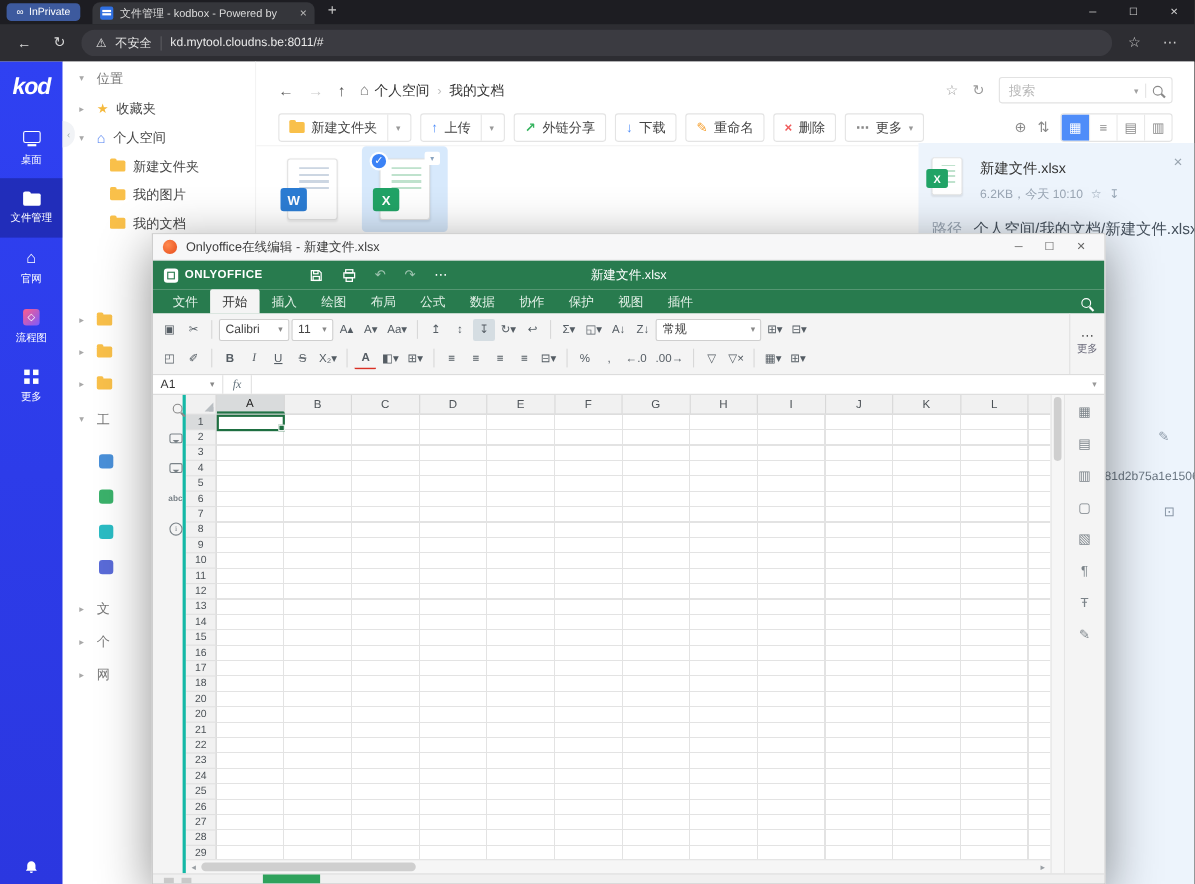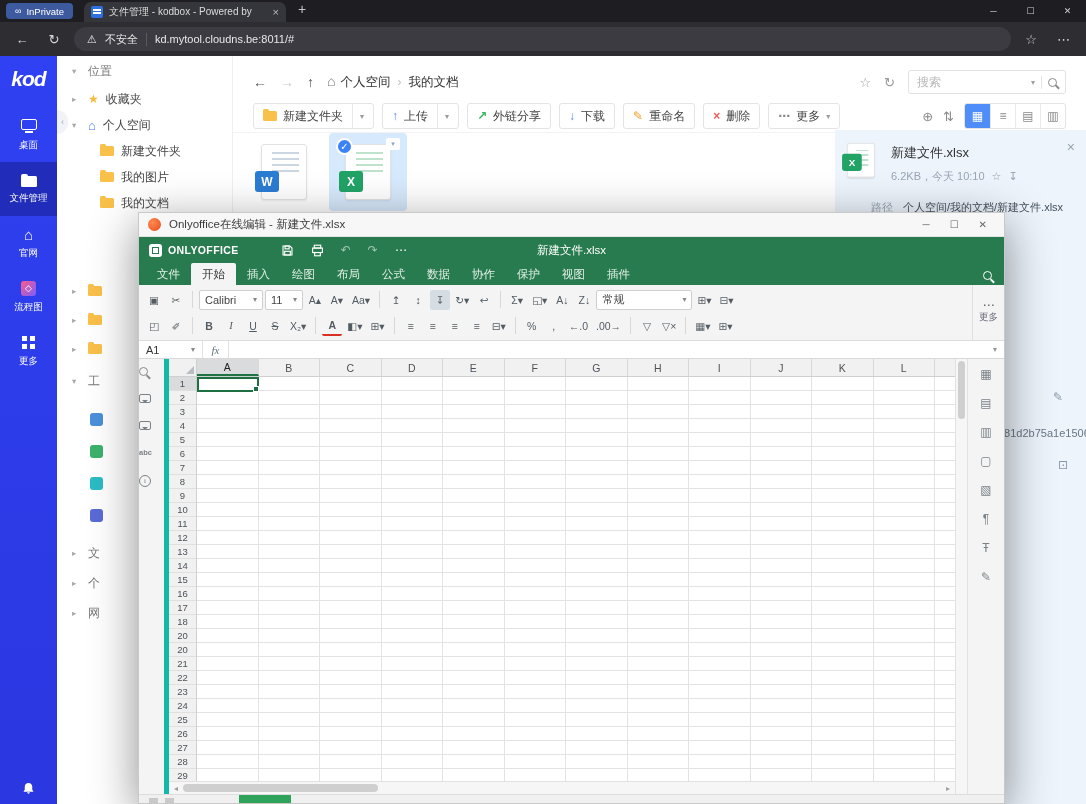--- a/index.html
+++ b/index.html
@@ -106,21 +106,21 @@
   .tile-caret{position:absolute;top:5px;right:7px;width:14px;height:12px;border-radius:2px;background:#fff;color:#8aa4c0;font-size:7px;display:flex;align-items:center;justify-content:center;}
 
   .detail{position:absolute;left:602px;top:74px;width:251px;height:674px;background:#edf4fc;}
   .detail-close{position:absolute;top:9px;right:11px;color:#9aa5b0;font-size:14px;}
   .detail-head{display:flex;padding:13px 12px 0 12px;gap:10px;}
   .d-icon{width:34px;height:42px;transform:scale(.82);transform-origin:top left;}
   .d-col{padding-top:1px;}
   .d-name{font-size:13px;color:#333;}
   .d-meta{font-size:11px;color:#9aa6b4;margin-top:7px;display:flex;align-items:center;gap:7px;}
   .d-meta .mi{font-size:11px;color:#97a5b4;}
-  .d-path{position:absolute;top:70px;left:0;right:0;padding:0 12px;display:flex;gap:10px;font-size:11px;white-space:nowrap;overflow:hidden;margin-left:24px;}
+  .d-path{position:absolute;top:70px;left:0;right:0;padding:0 12px;display:flex;gap:10px;font-size:14px;white-space:nowrap;overflow:hidden;}
   .d-path .lbl{color:#98a4b2;flex:none;}
   .d-path .val{color:#45505c;}
   .frag{position:absolute;font-size:11px;}
   .frag-byte{left:970px;top:174px;color:#45505c;}
   .frag-hash{left:998px;top:371px;color:#6a7682;}
   .frag-pencil{left:1053px;top:334px;color:#8a97a6;font-size:12px;}
   .frag-extra{left:1058px;top:402px;color:#8a97a6;font-size:12px;}
 
   
   .oo{position:absolute;left:100px;top:212px;width:867px;height:592px;background:#fff;z-index:40;
@@ -155,21 +155,21 @@
   .g-fc{border-bottom:2px solid #d93025;font-weight:bold;}
   .oo-more{position:absolute;right:0;top:0;bottom:0;width:32px;border-left:1px solid #e0e0e0;display:flex;flex-direction:column;align-items:center;justify-content:center;gap:2px;color:#555;}
   .oo-more .dots{font-size:12px;line-height:8px;}
   .oo-more .lbl{font-size:9.5px;color:#667;}
   .oo-namebar{height:18px;display:flex;align-items:stretch;background:#fff;border-bottom:1px solid #d8d8d8;font-size:11px;flex:none;}
   .nb-cell{width:64px;display:flex;align-items:center;justify-content:space-between;padding:0 7px;border-right:1px solid #e2e2e2;color:#333;}
   .nb-fx{width:26px;display:flex;align-items:center;justify-content:center;font-style:italic;color:#66757f;border-right:1px solid #e2e2e2;font-family:"Liberation Serif","DejaVu Serif",serif;}
   .nb-input{flex:1;}
   .nb-caret{width:18px;display:flex;align-items:center;justify-content:center;color:#999;font-size:8px;}
   .oo-mid{flex:1;display:flex;min-height:0;}
-  .oo-left{width:30px;background:#f4f4f4;border-right:5px solid #14b8a6;display:flex;flex-direction:column;align-items:flex-start;padding-top:8px;gap:18px;flex:none;}
+  .oo-left{width:30px;background:#f4f4f4;border-right:3px solid #14b8a6;display:flex;flex-direction:column;align-items:flex-end;padding-top:8px;gap:18px;flex:none;}
   .li-bubble{width:12px;height:9px;border:1.5px solid #7a8288;border-radius:2px;position:relative;}
   .li-bubble::after{content:"";position:absolute;left:2px;bottom:-4px;border:3px solid transparent;border-top-color:#7a8288;}
   .li-text{font-size:7.5px;font-weight:bold;color:#7a8288;letter-spacing:0;}
   .li-circle{width:12px;height:12px;border:1.5px solid #7a8288;border-radius:50%;display:flex;align-items:center;justify-content:center;font-size:7px;color:#7a8288;font-family:"Liberation Serif",serif;}
   .oo-center{flex:1;display:flex;flex-direction:column;min-width:0;}
   .grid-zone{flex:1;position:relative;background:#fff;overflow:hidden;}
   .gz-colhead{position:absolute;top:0;left:0;right:0;height:18px;display:flex;background:#f1f1f1;border-bottom:1px solid #cfcfcf;}
   .gz-corner{width:28px;flex:none;background:#f1f1f1;border-right:1px solid #cfcfcf;position:relative;}
   .gz-corner::after{content:"";position:absolute;right:2px;bottom:2px;border:4px solid transparent;border-right-color:#b9bec2;border-bottom-color:#b9bec2;}
   .gz-col{width:61.5px;flex:none;border-right:1px solid #d8d8d8;display:flex;align-items:center;justify-content:center;font-size:10.5px;color:#4c5257;}

